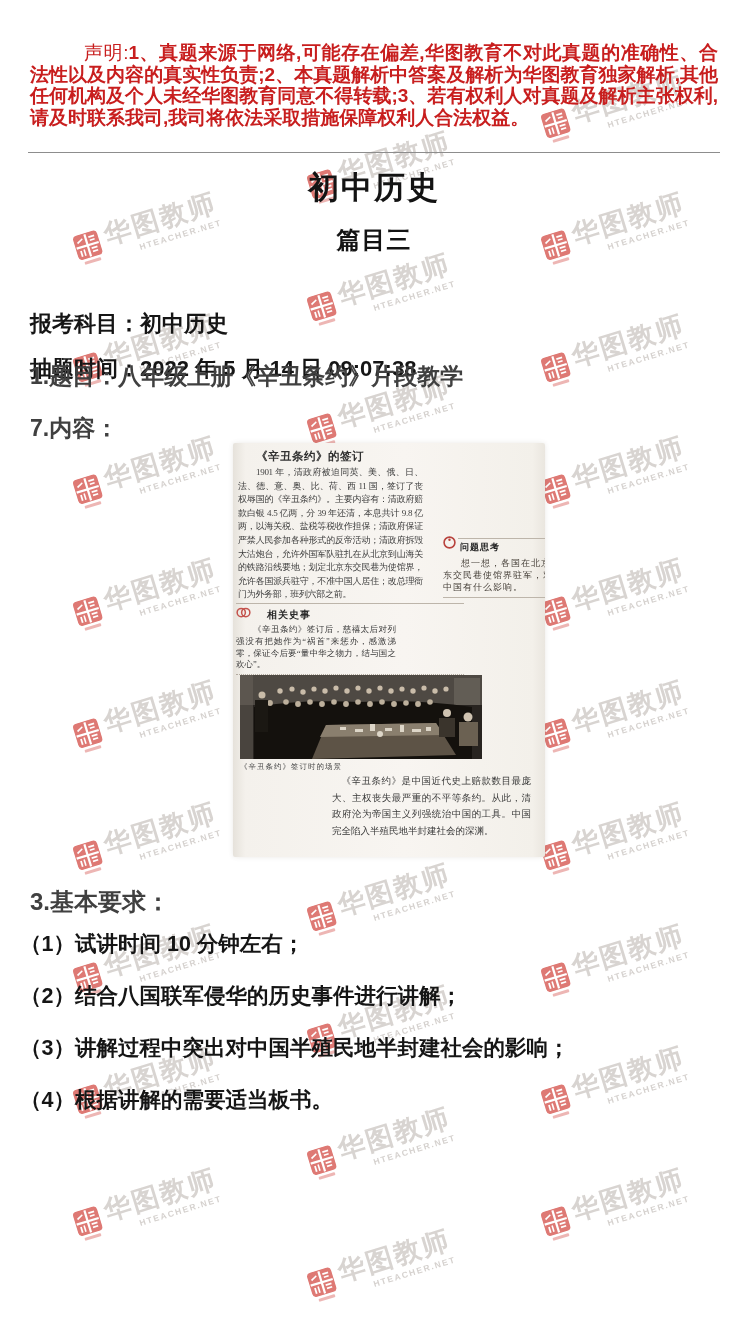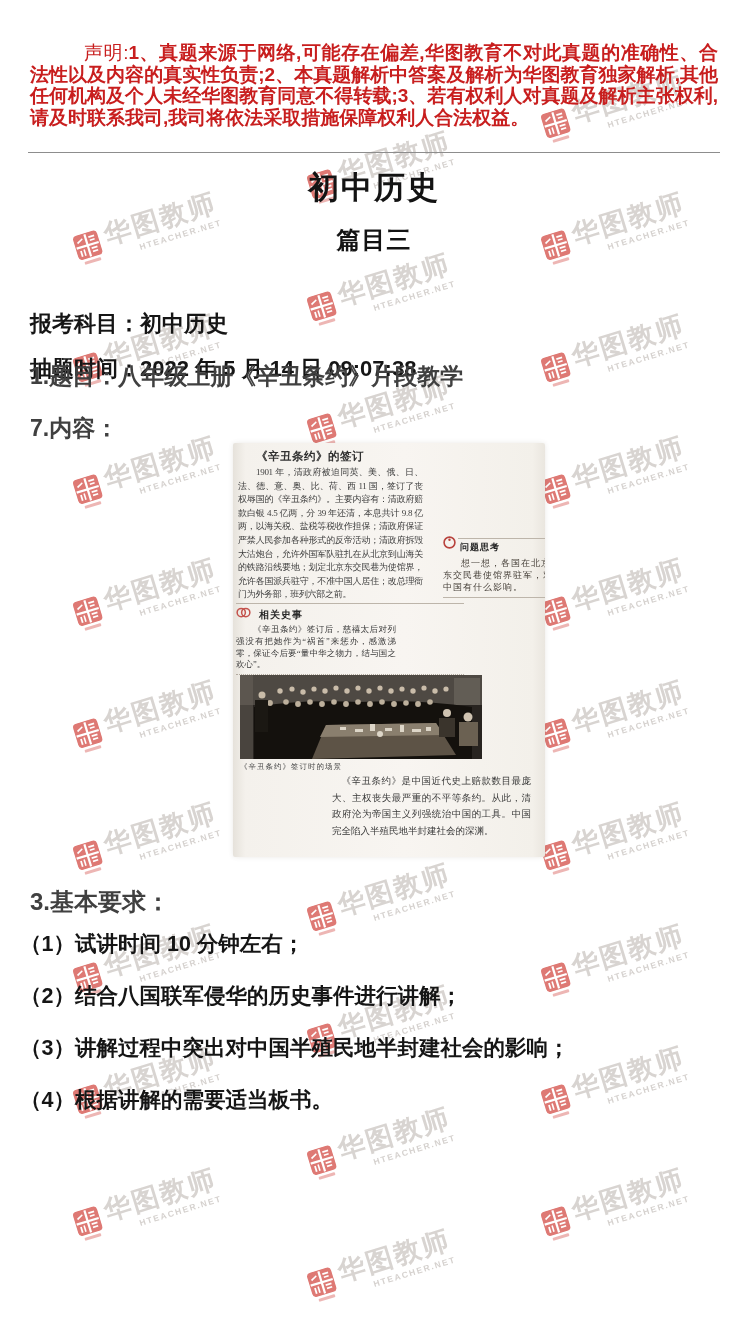--- a/index.html
+++ b/index.html
@@ -54,21 +54,21 @@
   .tb-sidebar { left:200px; top:95px; width:113px;margin-left:10px; }
   .tb-sb-rule-top { margin-left:15px; border-top:1px solid #bdb5aa; }
   .tb-sb-icon { position:absolute; left:0; top:-3px; }
   .tb-sb-title { margin:2px 0 4px 17px; font-size:9px; font-weight:700; color:#22222; letter-spacing:1px; color:#222; }
   .tb-sb-text { width:112px; font-size:9px; line-height:11.8px; letter-spacing:1px;
     text-indent:2em; color:#47413a; }
   .tb-sb-rule-bot { margin-top:4px; border-top:1px solid #bdb5aa; }
   
   .tb-related { left:3px; top:160px; width:230px; }
   .tb-rel-rule { border-top:1px solid #bdb5aa; width:228px; }
-  .tb-rel-head { display:flex; align-items:center; gap:8px; margin:3px 0 2px 0; height:15px; }
+  .tb-rel-head { display:flex; align-items:center; gap:16px; margin:3px 0 2px 0; height:15px; }
   .tb-rel-title { font-size:10px; font-weight:700; color:#2a2a2a; letter-spacing:1px; }
   .tb-rel-text { width:160px; font-size:8.5px; line-height:11.8px; text-align:justify;
     text-indent:2em; color:#3a3a3a; }
   .tb-rel-rule-bot { margin-top:3px; border-top:1px dotted #b3aba0; width:228px; }
   .tb-photo { left:7px; top:232px; width:242px; height:84px; }
   .tb-caption { left:7px; top:319px; width:242px; text-align:left;
     font-size:7.5px; color:#4a4a4a; letter-spacing:1px; }
   .tb-conclusion { left:99px; top:330px; width:199px; font-size:9.5px; line-height:16.5px;
     text-align:justify; text-indent:1em; color:#393939; }
 </style>

